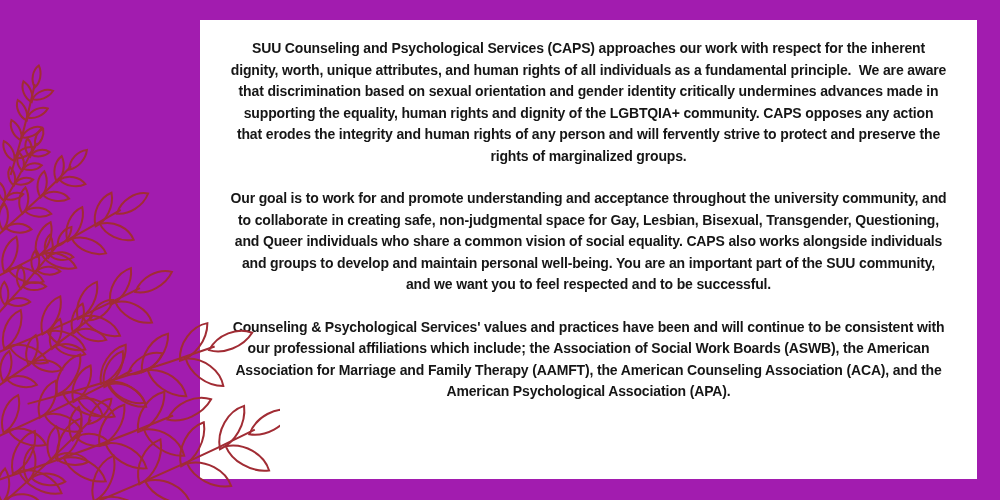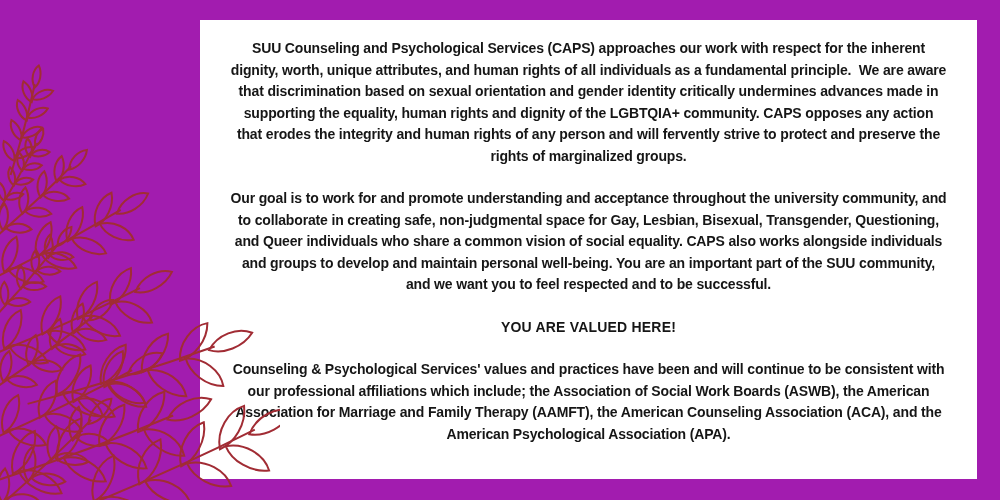--- a/index.html
+++ b/index.html
@@ -87,17 +87,16 @@
       <use href="#br" transform="translate(-16,430) rotate(-15) scale(1.3)"></use>
       <use href="#br" transform="translate(-10,468) rotate(-9) scale(1.55)"></use>
       <use href="#br" transform="translate(70,497) rotate(-13) scale(1.6)"></use>
       <use href="#br" transform="translate(-14,505) rotate(-32) scale(1.1)"></use>
     </g>
   </svg>
 
   <div class="card">
     <p>SUU Counseling and Psychological Services (CAPS) approaches our work with respect for the inherent dignity, worth, unique attributes, and human rights of all individuals as a fundamental principle.  We are aware that discrimination based on sexual orientation and gender identity critically undermines advances made in supporting the equality, human rights and dignity of the LGBTQIA+ community. CAPS opposes any action that erodes the integrity and human rights of any person and will fervently strive to protect and preserve the rights of marginalized groups.</p>
     <p>Our goal is to work for and promote understanding and acceptance throughout the university community, and to collaborate in creating safe, non-judgmental space for Gay, Lesbian, Bisexual, Transgender, Questioning, and Queer individuals who share a common vision of social equality. CAPS also works alongside individuals and groups to develop and maintain personal well-being. You are an important part of the SUU community, and we want you to feel respected and to be successful.</p>
-    <p class="valued">YOU ARE VALUED HERE!</p>
     <p>Counseling &amp; Psychological Services' values and practices have been and will continue to be consistent with our professional affiliations which include; the Association of Social Work Boards (ASWB), the American Association for Marriage and Family Therapy (AAMFT), the American Counseling Association (ACA), and the American Psychological Association (APA).</p>
   </div>
 
 </div>
 
 </body></html>

